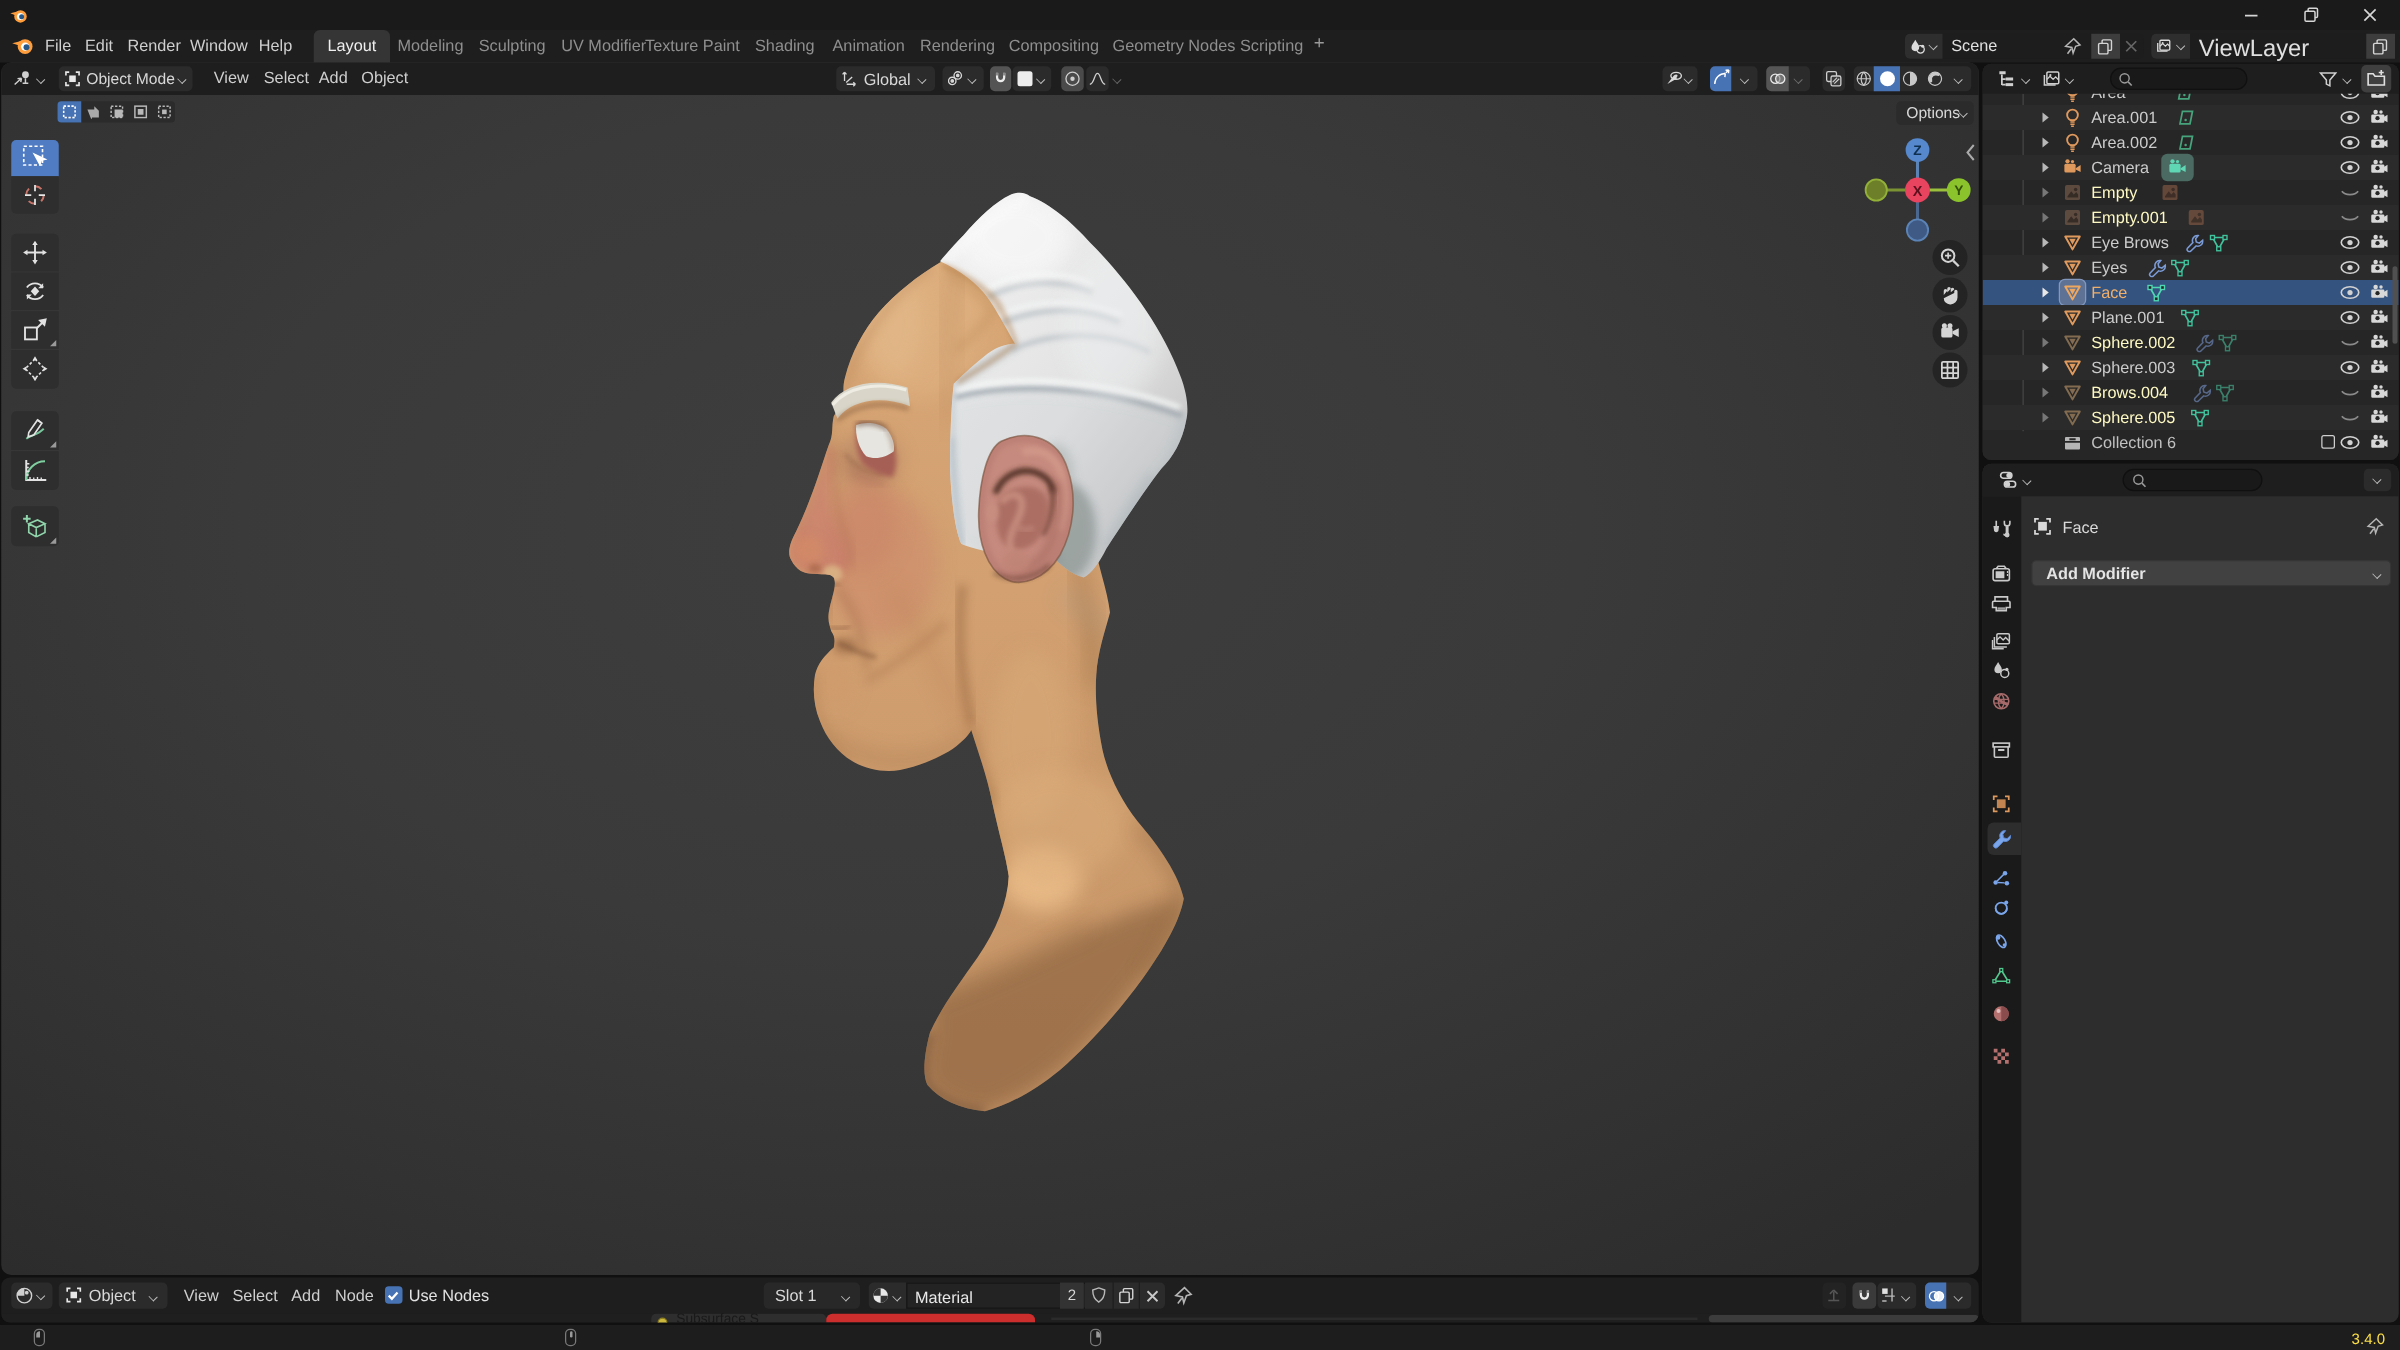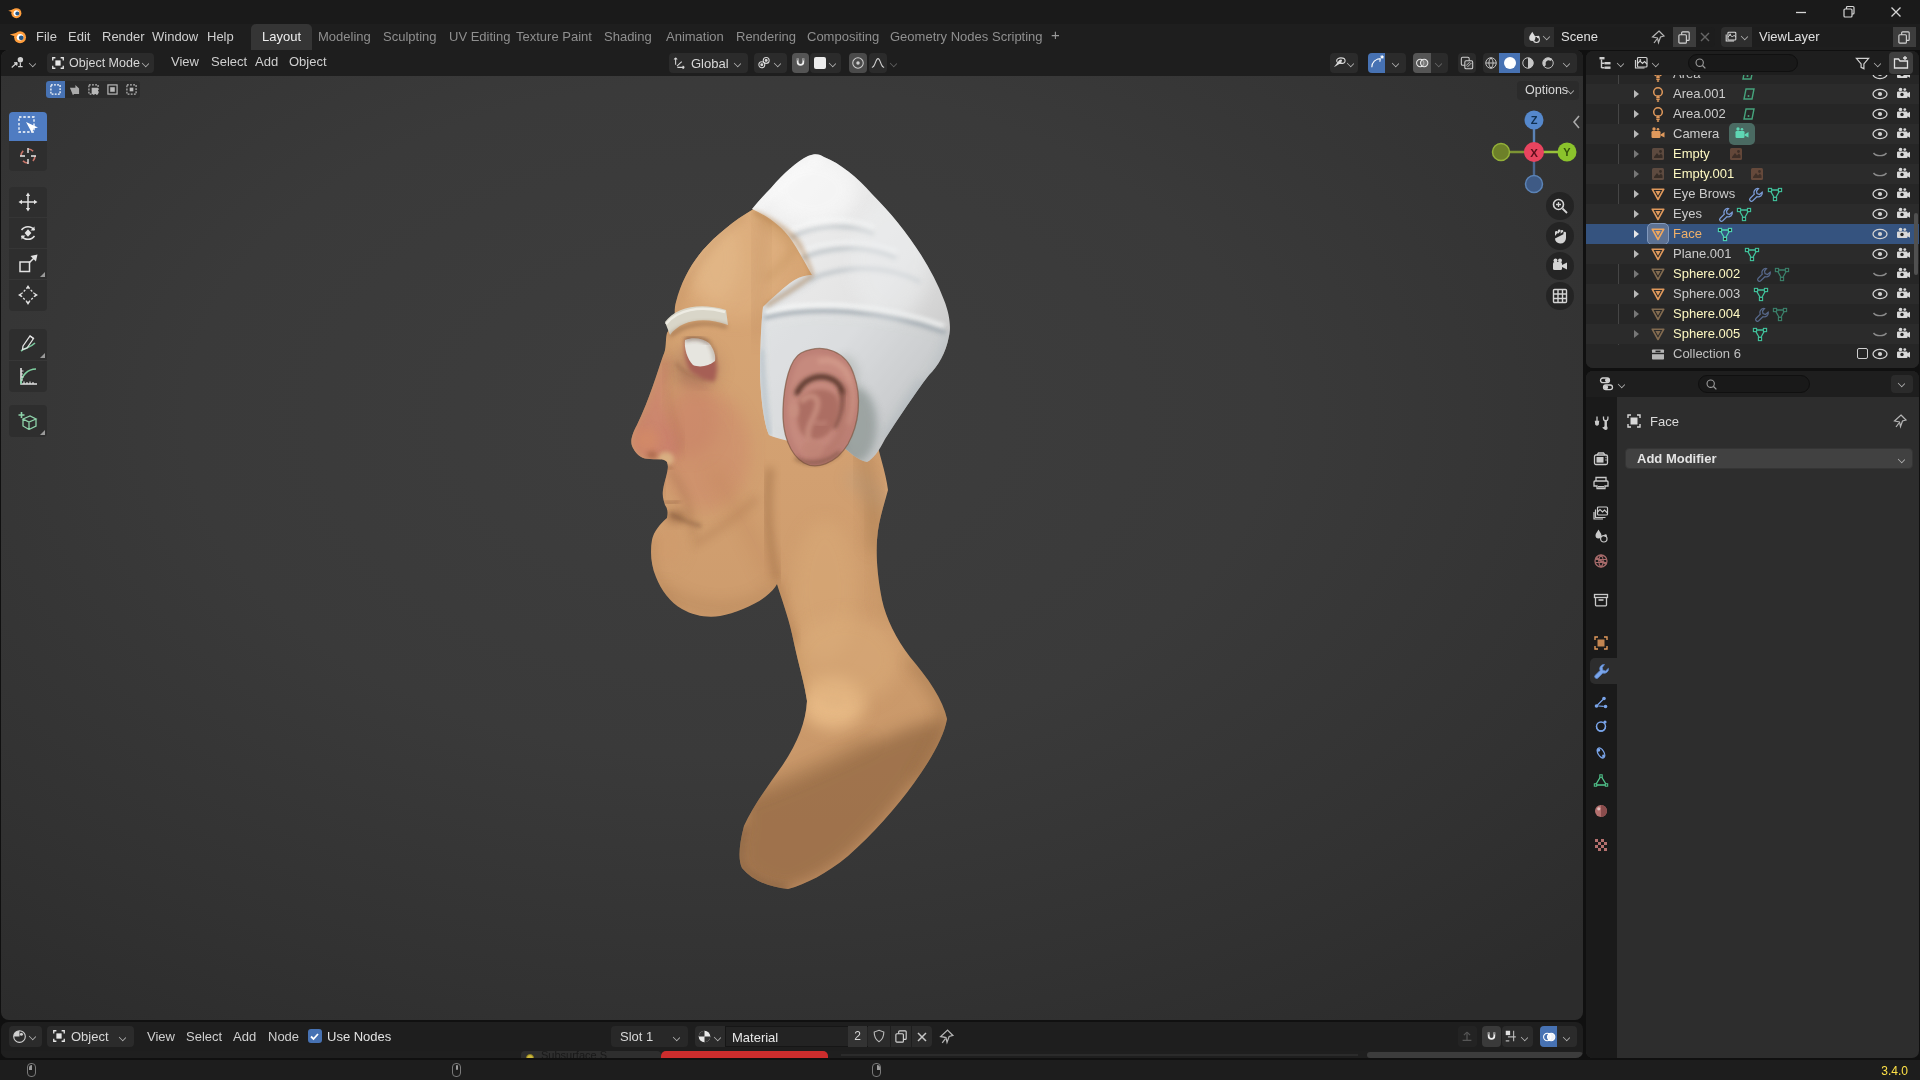--- a/index.html
+++ b/index.html
@@ -68,21 +68,21 @@
       <path d="M1 7.5 L13 4.5 L9.5 10.5 Z" fill="#ff9e3d"></path>
     </svg>
   <div class="menu" style="left:36px">File</div>
   <div class="menu" style="left:68px">Edit</div>
   <div class="menu" style="left:102px">Render</div>
   <div class="menu" style="left:152px">Window</div>
   <div class="menu" style="left:207px">Help</div>
   <div class="tab active" style="left:251px">Layout</div>
   <div class="tab" style="left:307px">Modeling</div>
   <div class="tab" style="left:372px">Sculpting</div>
-  <div class="tab" style="left:438px">UV Editing</div>
+  <div class="tab" style="left:438px">UV Modifier</div>
   <div class="tab" style="left:505px">Texture Paint</div>
   <div class="tab" style="left:593px">Shading</div>
   <div class="tab" style="left:655px">Animation</div>
   <div class="tab" style="left:725px">Rendering</div>
   <div class="tab" style="left:796px">Compositing</div>
   <div class="tab" style="left:881px;padding:0 9px">Geometry Nodes</div>
   <div class="tab" style="left:981px">Scripting</div>
   <div class="menu" style="left:1051px;color:#9a9a9a;font-size:15px;top:2px">+</div>
 
   <div class="abs" style="left:1524px;top:3px;width:191px;height:20px;background:#1d1d1d;border-radius:4px;">
@@ -110,21 +110,21 @@
 
   <div class="abs" style="left:1721px;top:3px;width:199px;height:20px;background:#1d1d1d;border-radius:4px;">
     <div class="abs" style="left:0;top:0;width:31px;height:20px;background:#2e2e2e;border-radius:4px 0 0 4px;"></div>
     <svg class="abs" style="left:3px;top:3px" width="14" height="14" viewBox="0 0 16 16">
         <rect x="4.5" y="2.5" width="9" height="9" rx="1" fill="none" stroke="#dcdcdc" stroke-width="1.2"></rect>
         <path d="M4.5 8 l2.5-2.5 2.5 2.5 2-2 2 2" fill="none" stroke="#dcdcdc" stroke-width="1.1"></path>
         <circle cx="7" cy="5" r="0.9" fill="#dcdcdc"></circle>
         <path d="M2.5 5 v7.5 h9" fill="none" stroke="#dcdcdc" stroke-width="1.2"></path>
       </svg>
     <span class="chev abs" style="left:20px;top:6px;transform:rotate(45deg) scale(0.8,0.7)"></span>
-    <div class="abs" style="left:38px;top:2px;font-size:13px;color:#e0e0e0;">ViewLayer</div>
+    <div class="abs" style="left:38px;top:2px;font-size:19px;color:#e0e0e0;">ViewLayer</div>
     <div class="abs" style="left:172px;top:0;width:23px;height:20px;background:#3d3d3d;"></div>
     <svg class="abs" style="left:176px;top:3px" width="15" height="15" viewBox="0 0 16 16">
         <rect x="2" y="5" width="8" height="9" rx="1" fill="none" stroke="#d5d5d5" stroke-width="1.2"></rect>
         <path d="M5 5 V3 a1 1 0 0 1 1-1 h6 a1 1 0 0 1 1 1 v7 a1 1 0 0 1 -1 1 h-2" fill="none" stroke="#d5d5d5" stroke-width="1.2"></path>
       </svg>
     <svg class="abs dim" style="left:198px;top:4px" width="12" height="12" viewBox="0 0 12 12">
         <path d="M2 2 L10 10 M10 2 L2 10" stroke="#c0c0c0" stroke-width="1.4"></path>
       </svg>
   </div>
 </div>
@@ -872,21 +872,21 @@
         </svg>
       <svg class="abs" style="left:286px;top:2px" width="16" height="16">
           <use href="#ic-eye"></use>
         </svg>
         <svg class="abs" style="left:310px;top:2px" width="16" height="16">
           <use href="#ic-cam"></use>
         </svg>
       </div>
     <div class="orow dimrow" style="top:229px">
         <i class="arr" style="left:48px"></i>
-        <span class="nm" style="left:87px">Sphere.004</span>
+        <span class="nm" style="left:87px">Brows.004</span>
       <svg class="abs" style="left:64px;top:2px;color:#8d7355;opacity:0.9" width="16" height="16">
           <use href="#ic-mesh"></use>
         </svg>
       <svg class="abs" style="left:167px;top:2px;color:#5c6f94;opacity:0.9" width="16" height="16">
           <use href="#ic-wr"></use>
         </svg>
       <svg class="abs" style="left:186px;top:2px;color:#3d8a72;opacity:0.9" width="16" height="16">
           <use href="#ic-meshd"></use>
         </svg>
       <svg class="abs" style="left:286px;top:2px" width="16" height="16">

